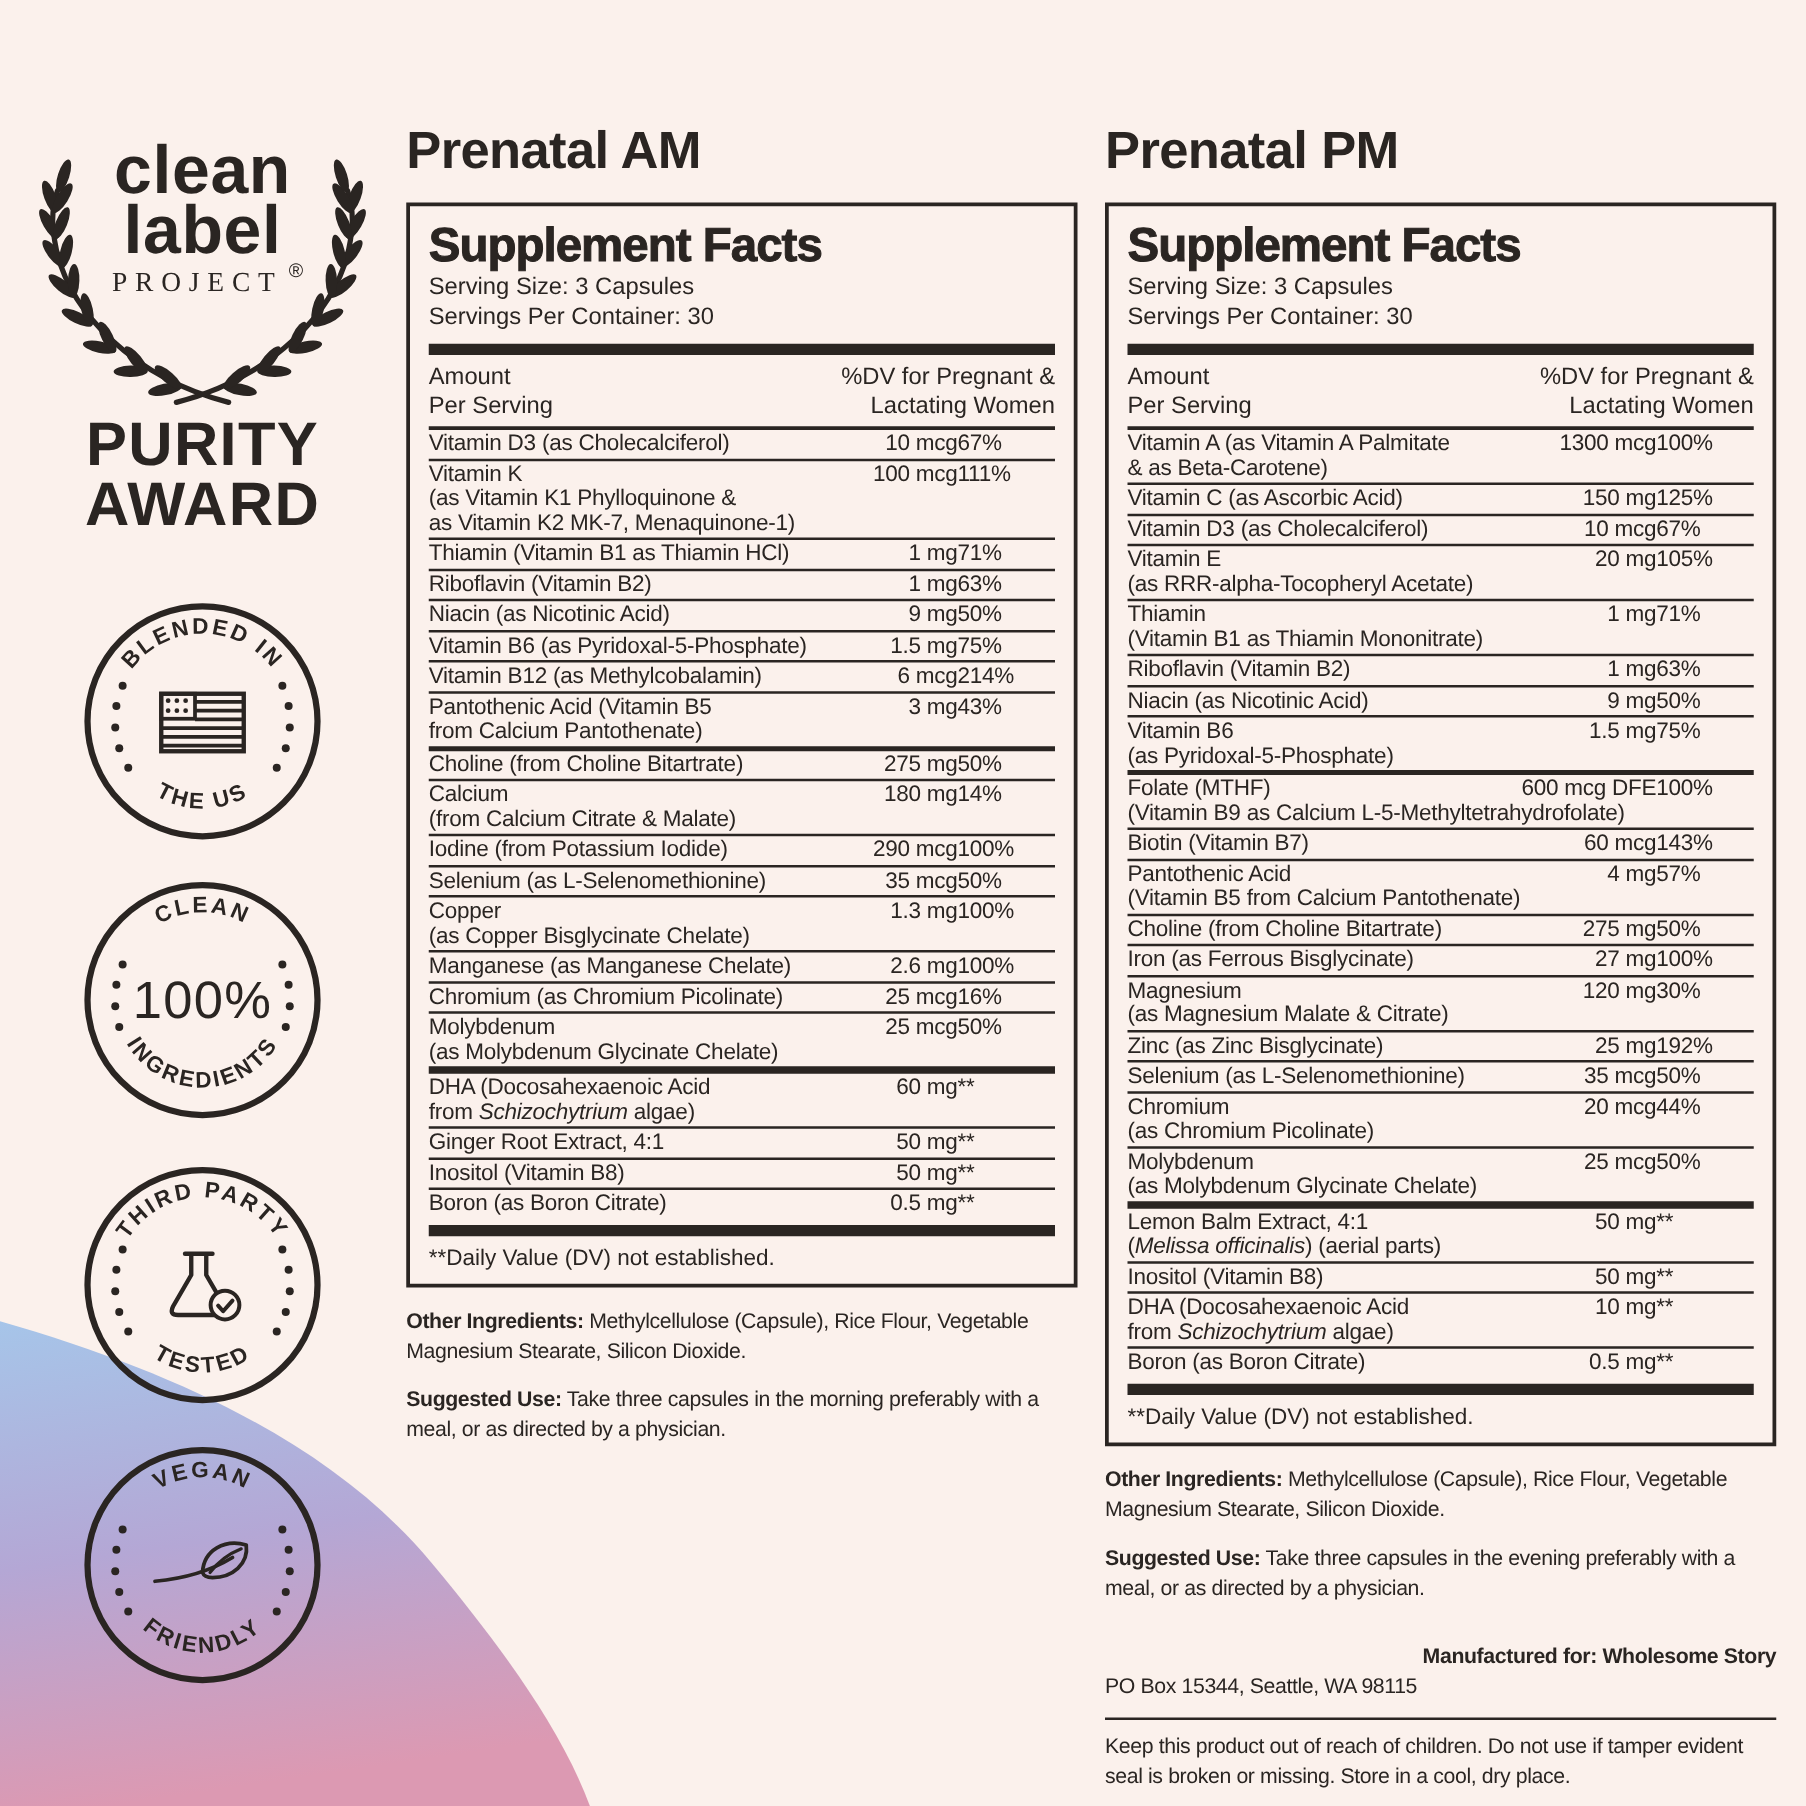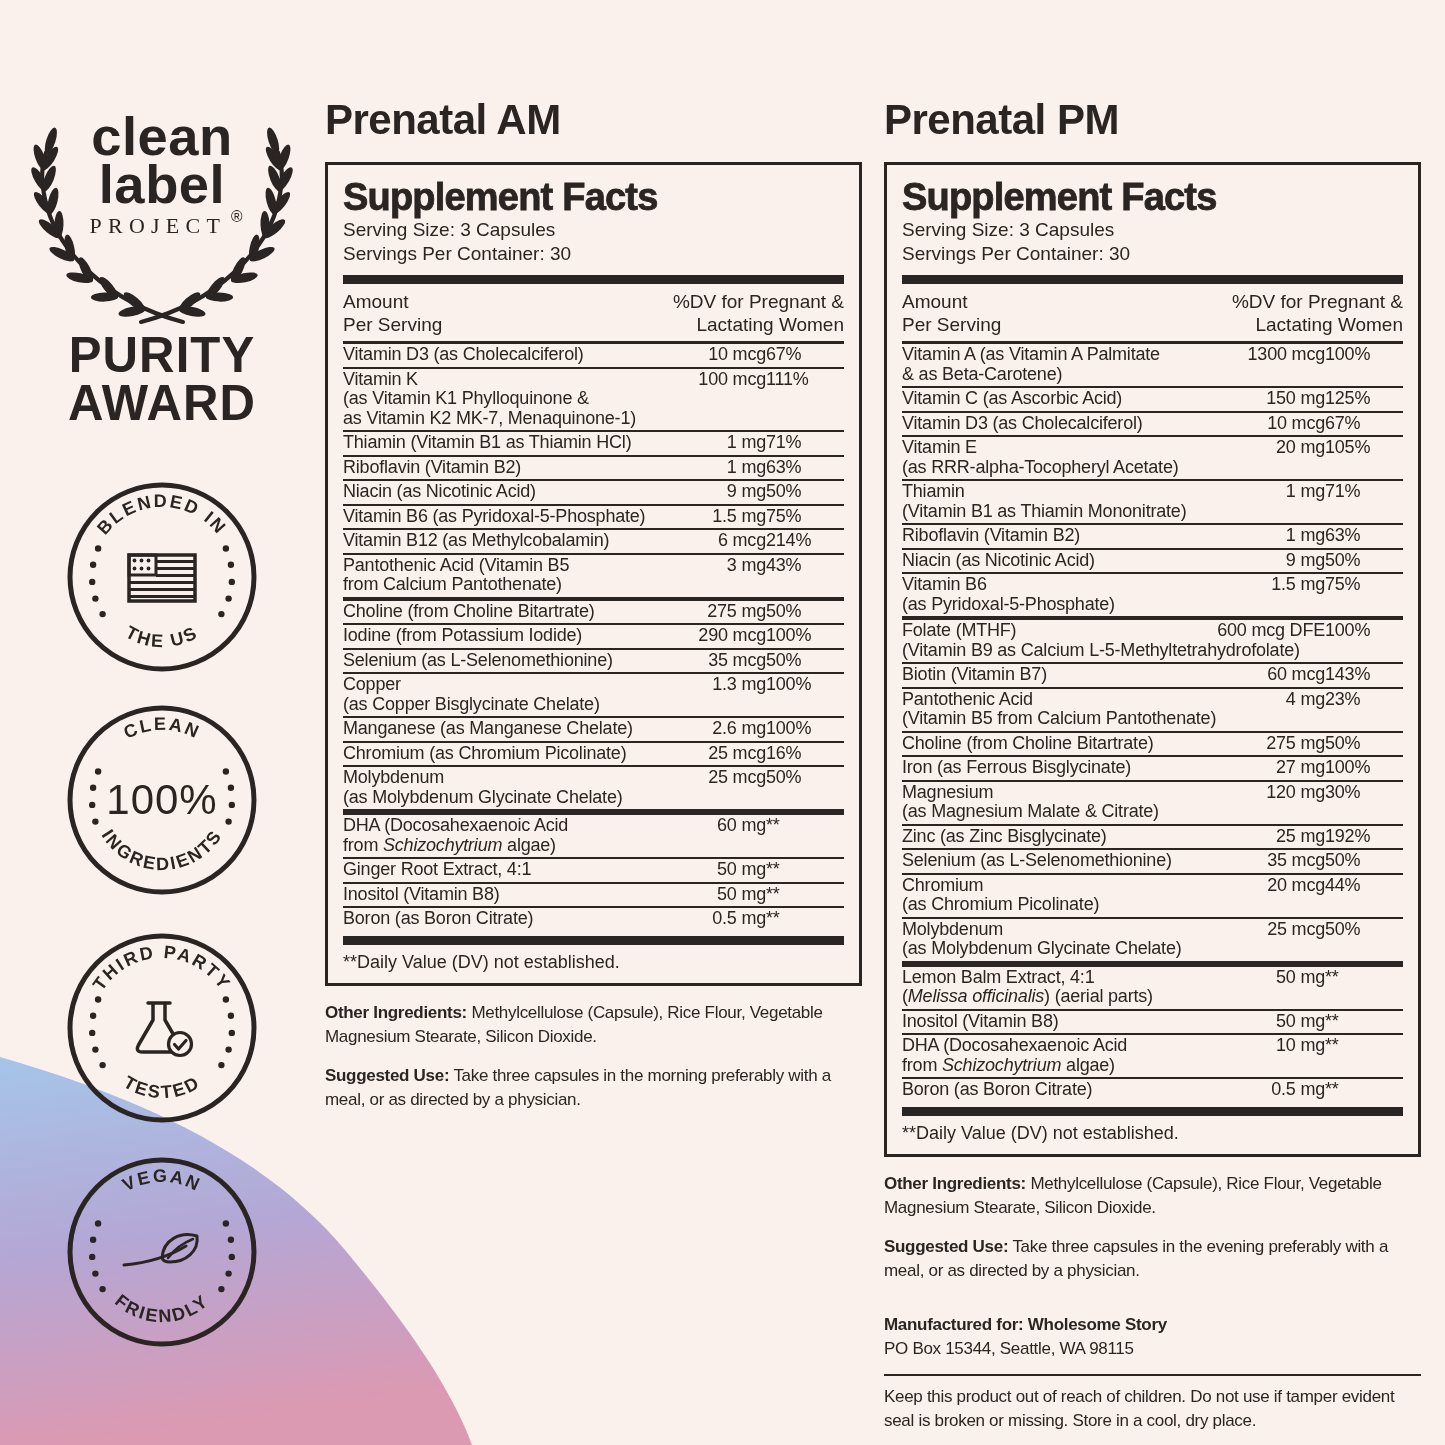--- a/index.html
+++ b/index.html
@@ -50,21 +50,21 @@
   .row-main,.sub{font-size:18px;line-height:19.5px;letter-spacing:-0.2px;}
   .nm{flex:1;padding-right:4px;}
   .amt{white-space:nowrap;text-align:right;min-width:92px;}
   .dv{width:78px;text-align:left;white-space:nowrap;}
   .it{font-style:italic;}
   .footbar{height:9px;background:var(--ink);margin:5px 0 7px;}
   .footnote{font-size:18px;line-height:21px;}
   .para{width:545px;font-size:17px;line-height:24px;letter-spacing:-0.3px;margin:15px 0 0;}
   .para b{letter-spacing:-0.3px;}
   .mfg{margin-top:30px;font-size:17px;line-height:24px;letter-spacing:-0.3px;}
-  .mfg-b{font-weight:700;}
+  .mfg-b{font-weight:700;text-align:right;}
   .warning{width:537px;margin-top:13px;border-top:2px solid var(--ink);padding-top:9px;
            font-size:17px;line-height:24px;letter-spacing:-0.3px;}
 </style>
 </head>
 <body>
 
 <div class="canvas">
 
   <svg class="wave" viewBox="0 0 515 400" xmlns="http://www.w3.org/2000/svg">
     <defs>
@@ -343,20 +343,28 @@
           </div>
           <div class="row medium">
             <div class="row-main">
               <div class="nm"><span>Choline (from Choline Bitartrate)</span></div>
               <div class="amt">275 mg</div>
               <div class="dv">50%</div>
             </div>
           </div>
           <div class="row">
             <div class="row-main">
+              <div class="nm"><span>Calcium</span></div>
+              <div class="amt">180 mg</div>
+              <div class="dv">14%</div>
+            </div>
+            <div class="sub"><span>(from Calcium Citrate &amp; Malate)</span></div>
+          </div>
+          <div class="row">
+            <div class="row-main">
               <div class="nm"><span>Iodine (from Potassium Iodide)</span></div>
               <div class="amt">290 mcg</div>
               <div class="dv">100%</div>
             </div>
           </div>
           <div class="row">
             <div class="row-main">
               <div class="nm"><span>Selenium (as L-Selenomethionine)</span></div>
               <div class="amt">35 mcg</div>
               <div class="dv">50%</div>
@@ -520,21 +528,21 @@
             <div class="row-main">
               <div class="nm"><span>Biotin (Vitamin B7)</span></div>
               <div class="amt">60 mcg</div>
               <div class="dv">143%</div>
             </div>
           </div>
           <div class="row">
             <div class="row-main">
               <div class="nm"><span>Pantothenic Acid</span></div>
               <div class="amt">4 mg</div>
-              <div class="dv">23%</div>
+              <div class="dv">57%</div>
             </div>
             <div class="sub"><span>(Vitamin B5 from Calcium Pantothenate)</span></div>
           </div>
           <div class="row">
             <div class="row-main">
               <div class="nm"><span>Choline (from Choline Bitartrate)</span></div>
               <div class="amt">275 mg</div>
               <div class="dv">50%</div>
             </div>
           </div>

